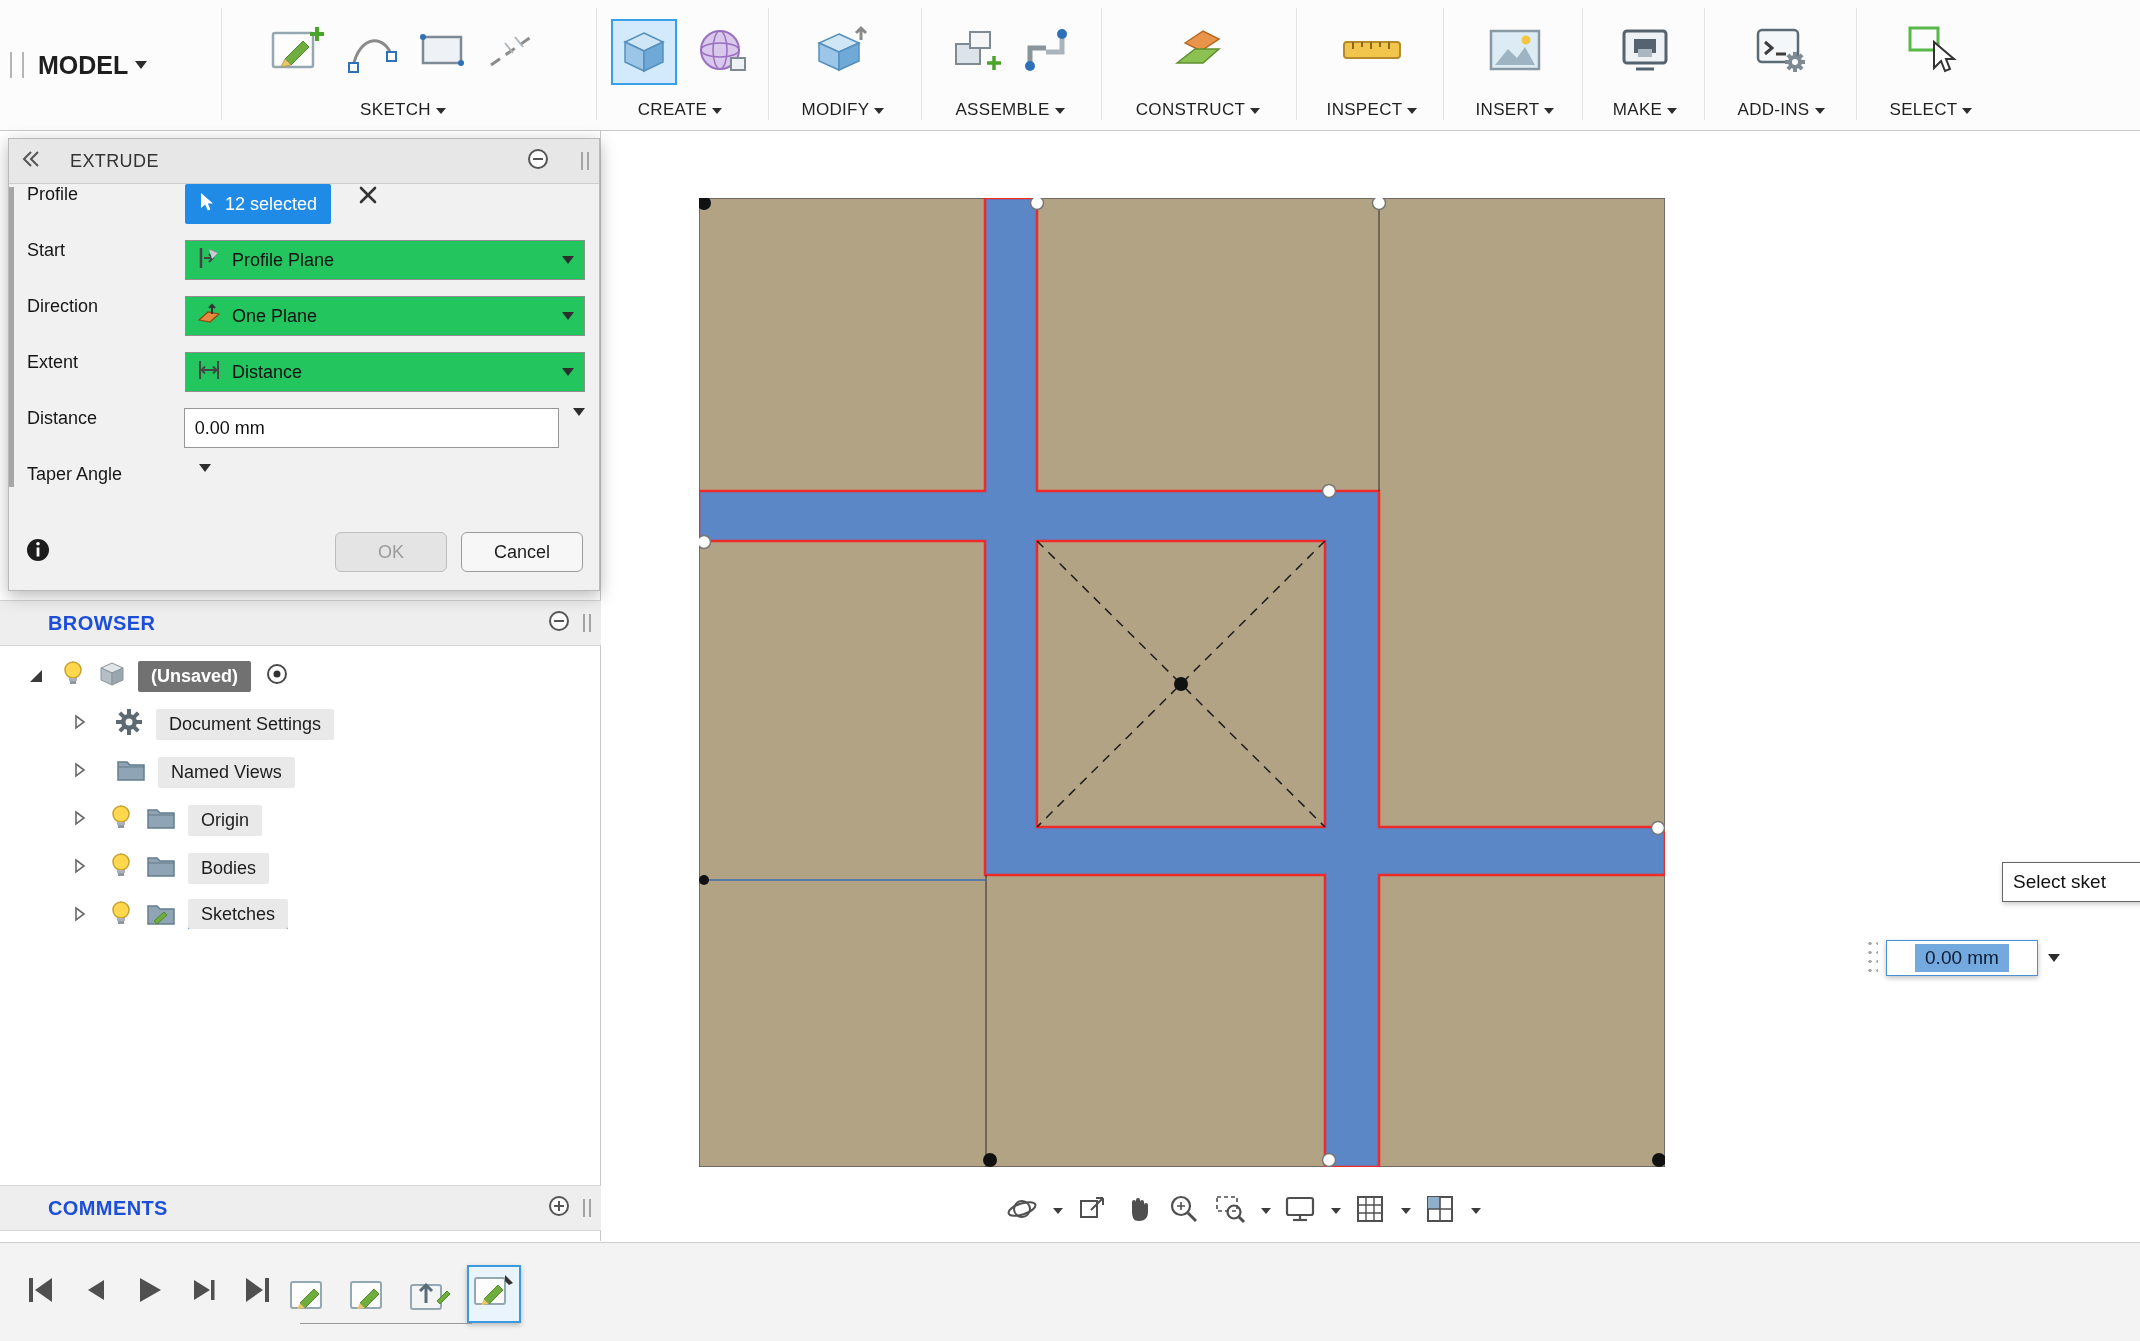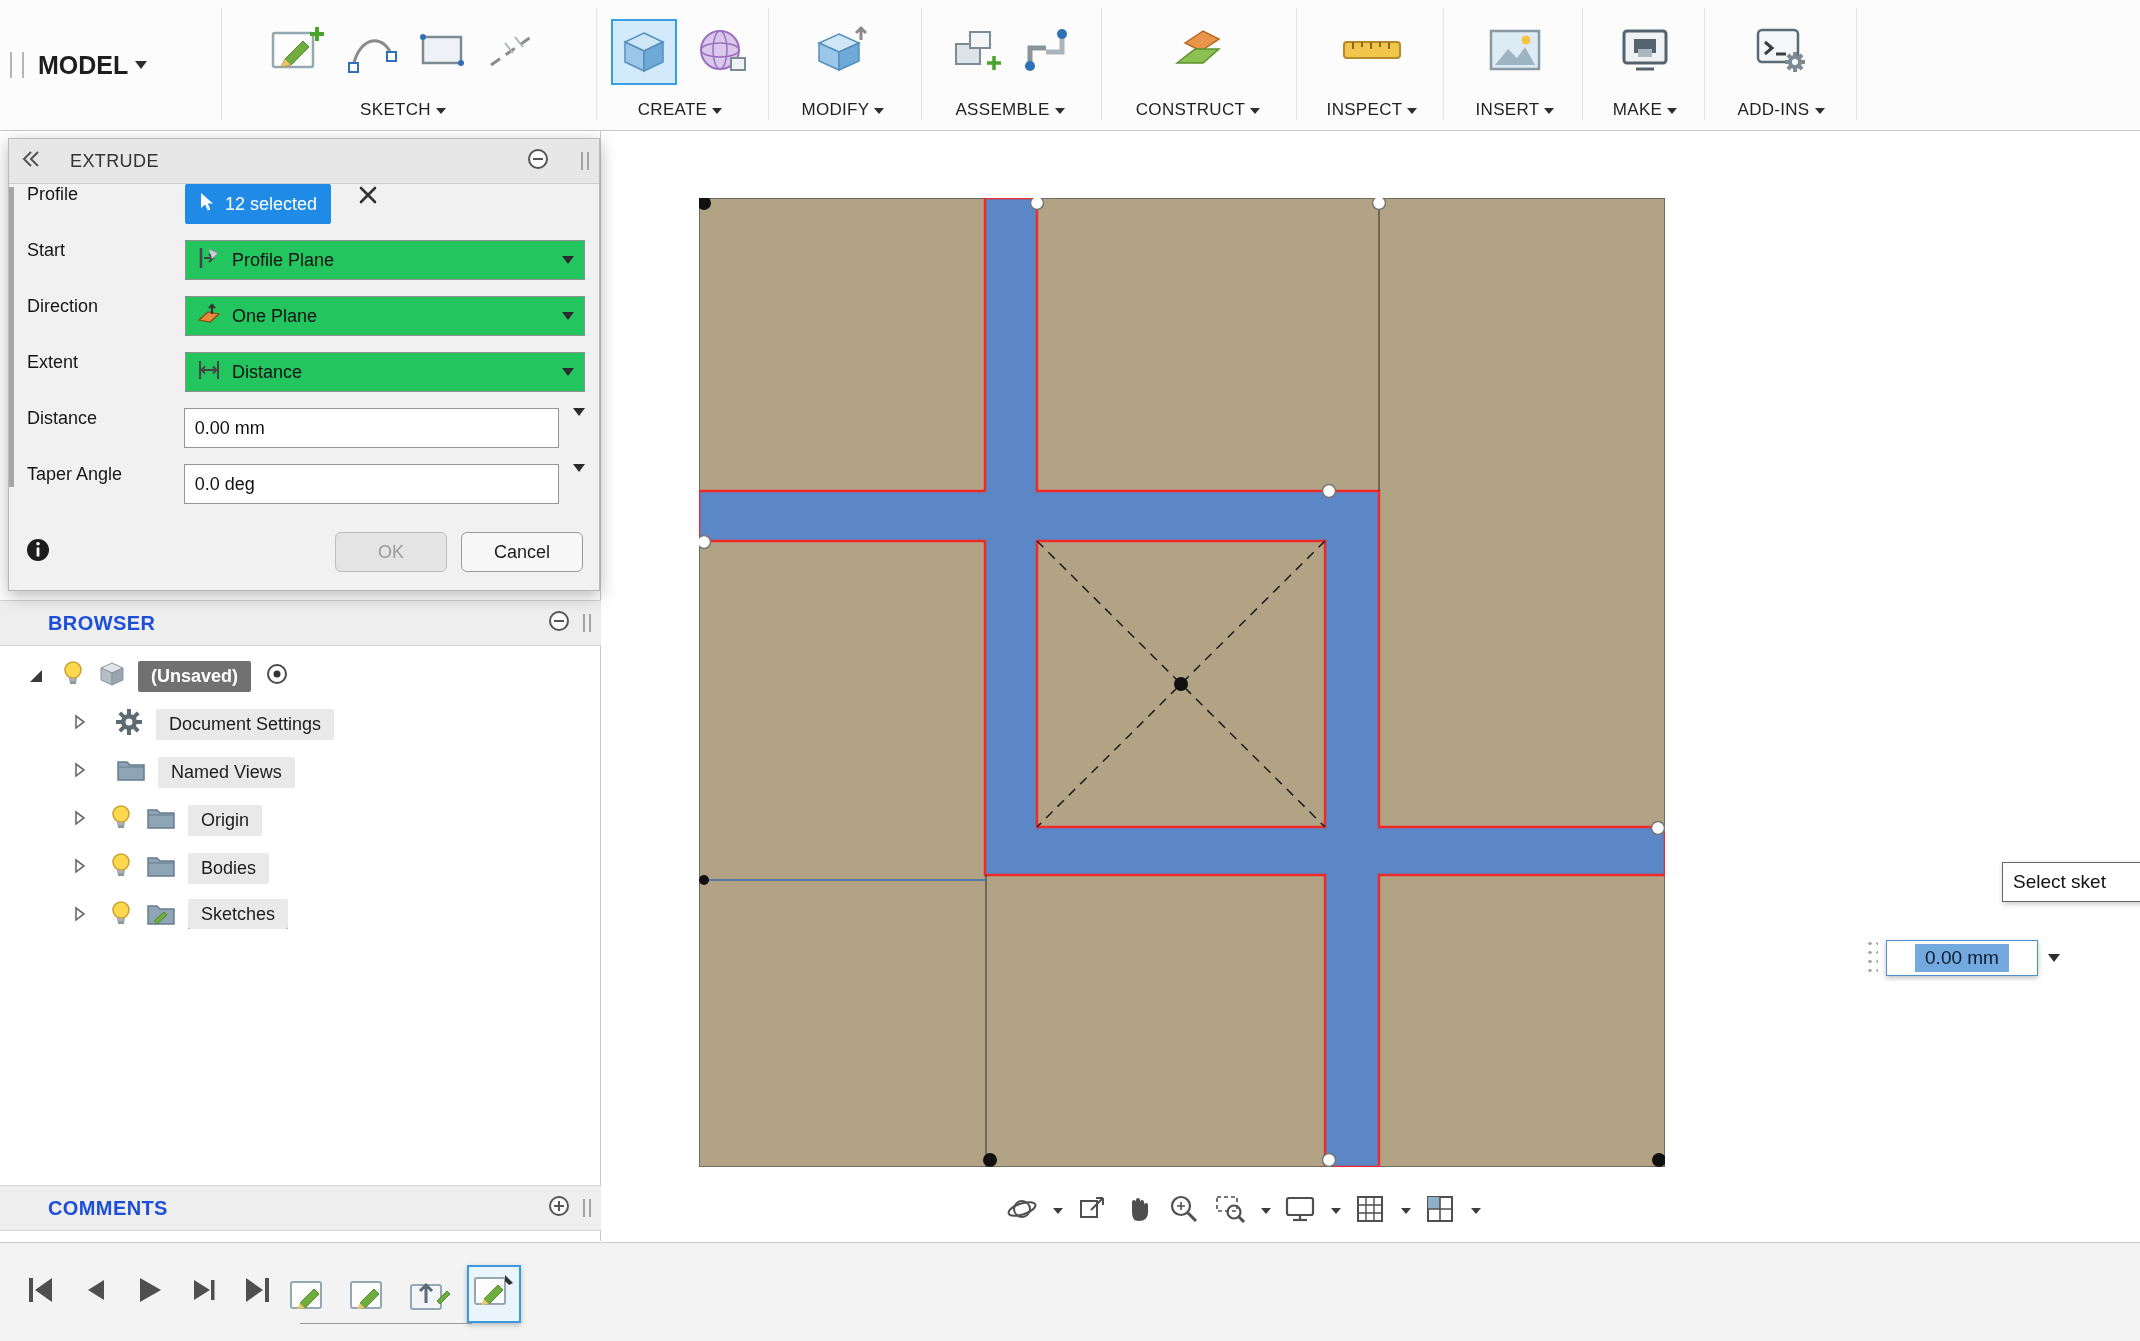--- a/index.html
+++ b/index.html
@@ -298,20 +298,29 @@
                 <rect x="40" y="28" width="4" height="20"></rect>
                 <rect x="32" y="36" width="20" height="4"></rect>
                 <circle cx="42" cy="38" r="7"></circle>
               </g>
               <circle cx="42" cy="38" r="3" fill="#fff"></circle>
             </svg></span>
       </div>
       <div class="tblabel"><span>ADD-INS</span><span class="cd sm"></span></div>
     </div>
 
+    <div class="abs tbgroup" style="left:1862px;width:138px;">
+      <div class="tbicons">
+        <span><svg width="54" height="56" viewBox="0 0 54 56">
+              <rect x="6" y="6" width="28" height="22" fill="none" stroke="#57b947" stroke-width="3"></rect>
+              <path d="M30 20 L30 46 L37 39 L41 49 L46 47 L42 37 L50 37 Z" fill="#fff" stroke="#333" stroke-width="2"></path>
+            </svg></span>
+      </div>
+      <div class="tblabel"><span>SELECT</span><span class="cd sm"></span></div>
+    </div>
   </div>
 
   <div class="abs leftcol"></div>
 
   <div class="abs phead" style="top:600px;">
     <span class="ptitle">BROWSER</span>
     <span class="spacer"></span>
     <span><svg width="24" height="24" viewBox="0 0 24 24">
           <circle cx="12" cy="12" r="9" fill="#fdfdfd" stroke="#555" stroke-width="2"></circle>
           <line x1="7" y1="12" x2="17" y2="12" stroke="#555" stroke-width="2"></line>
@@ -493,21 +502,20 @@
     </div>
 
     <div class="dlg-row">
       <span class="dlg-label">Distance</span>
       <input class="numin" value="0.00 mm" style="">
       <span class="cd" style="margin-left:14px;"></span>
     </div>
 
     <div class="dlg-row">
       <span class="dlg-label">Taper Angle</span>
-      <input class="numin" value="0.0 deg" style="">
       <span class="cd" style="margin-left:14px;"></span>
     </div>
 
     <div class="dlg-foot">
       <span><svg width="26" height="26" viewBox="0 0 26 26">
             <circle cx="13" cy="13" r="11" fill="#1d1d1d"></circle>
             <rect x="11.6" y="10.5" width="2.8" height="9" fill="#fff"></rect>
             <circle cx="13" cy="6.8" r="1.8" fill="#fff"></circle>
           </svg></span>
       <div class="btn btn-ok">

